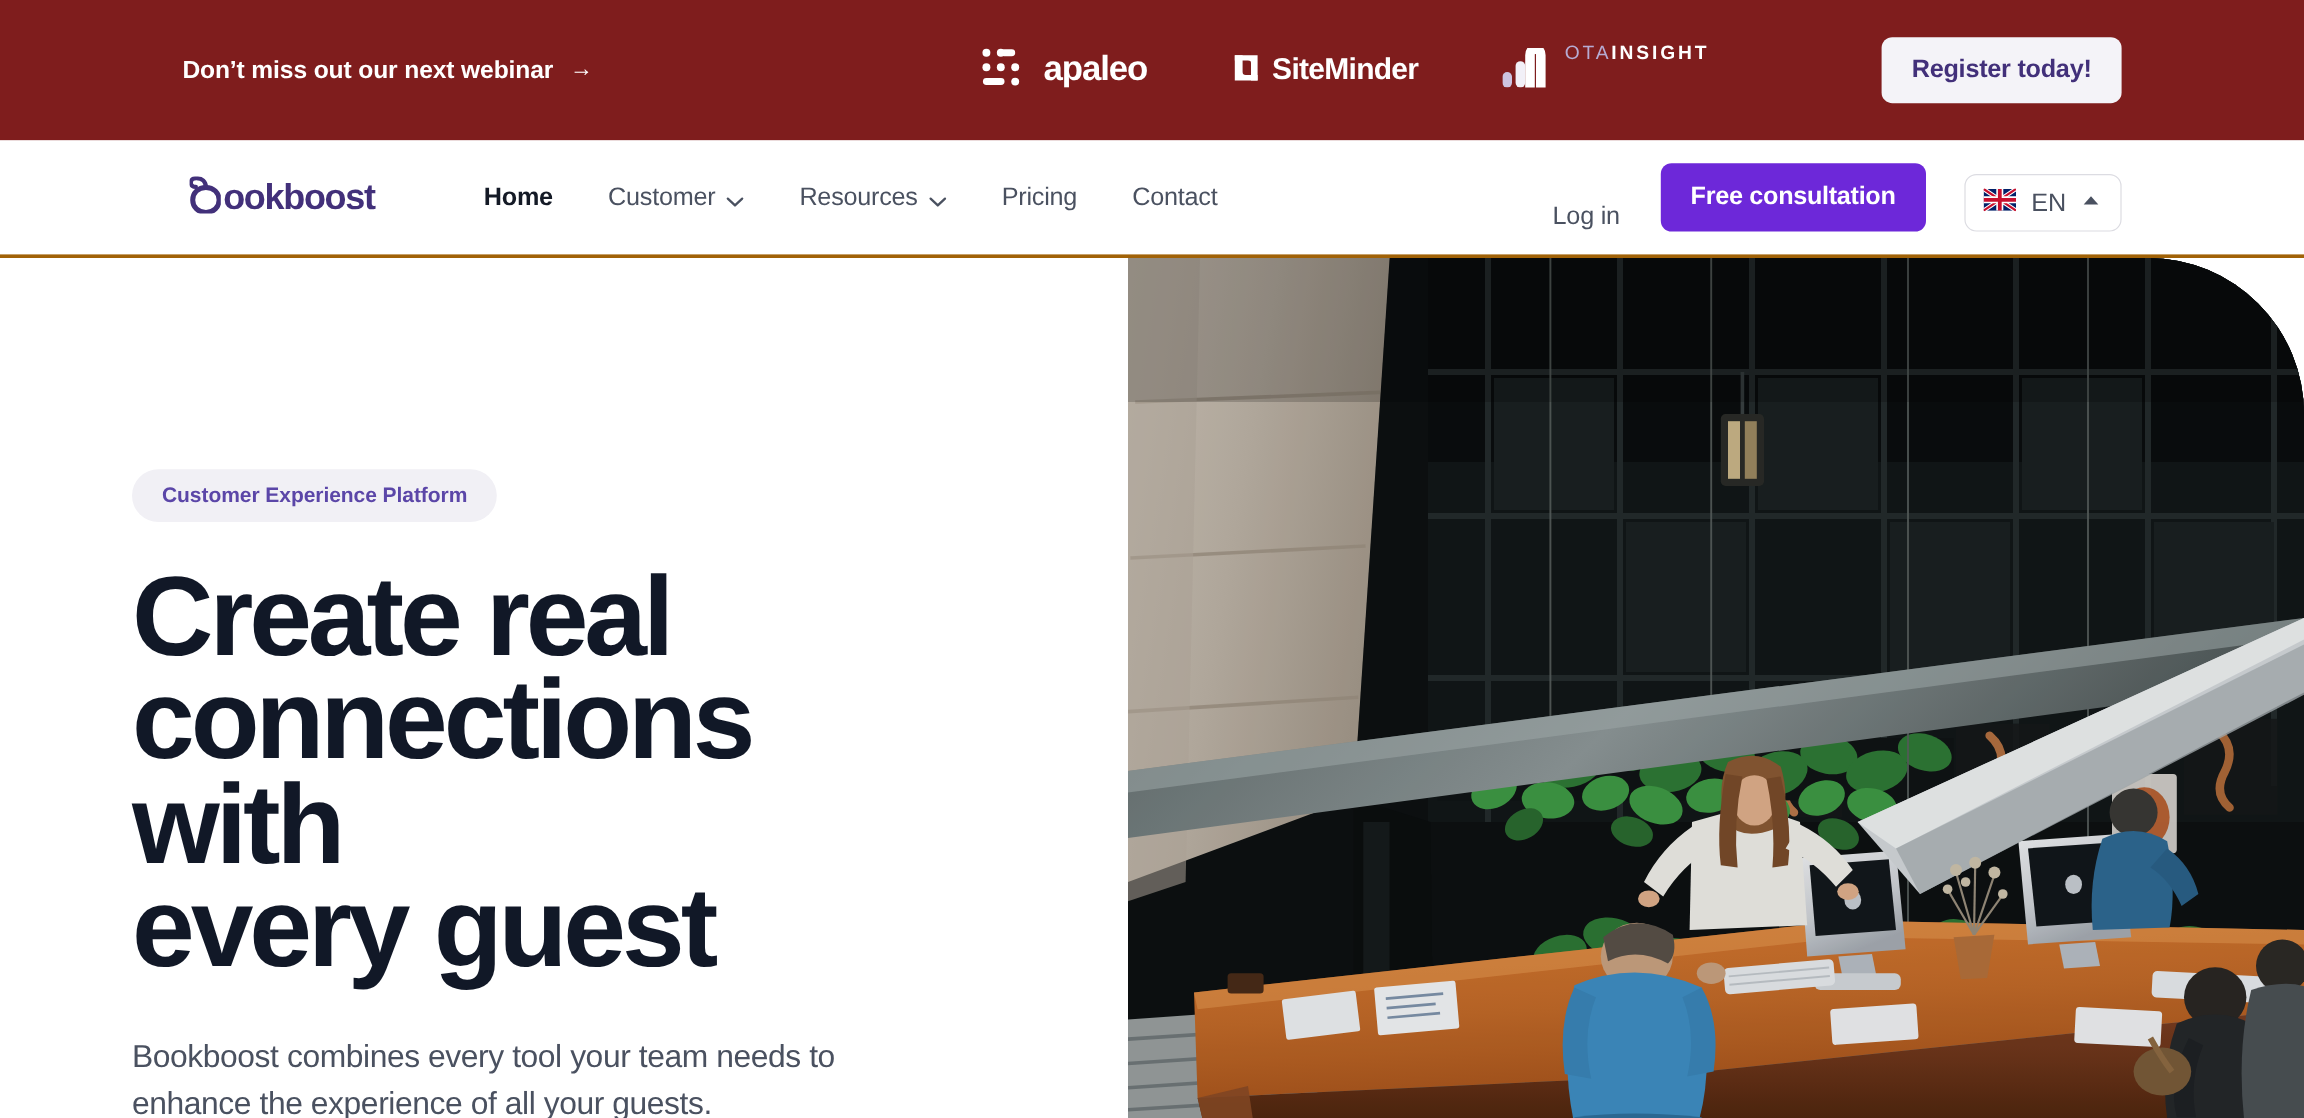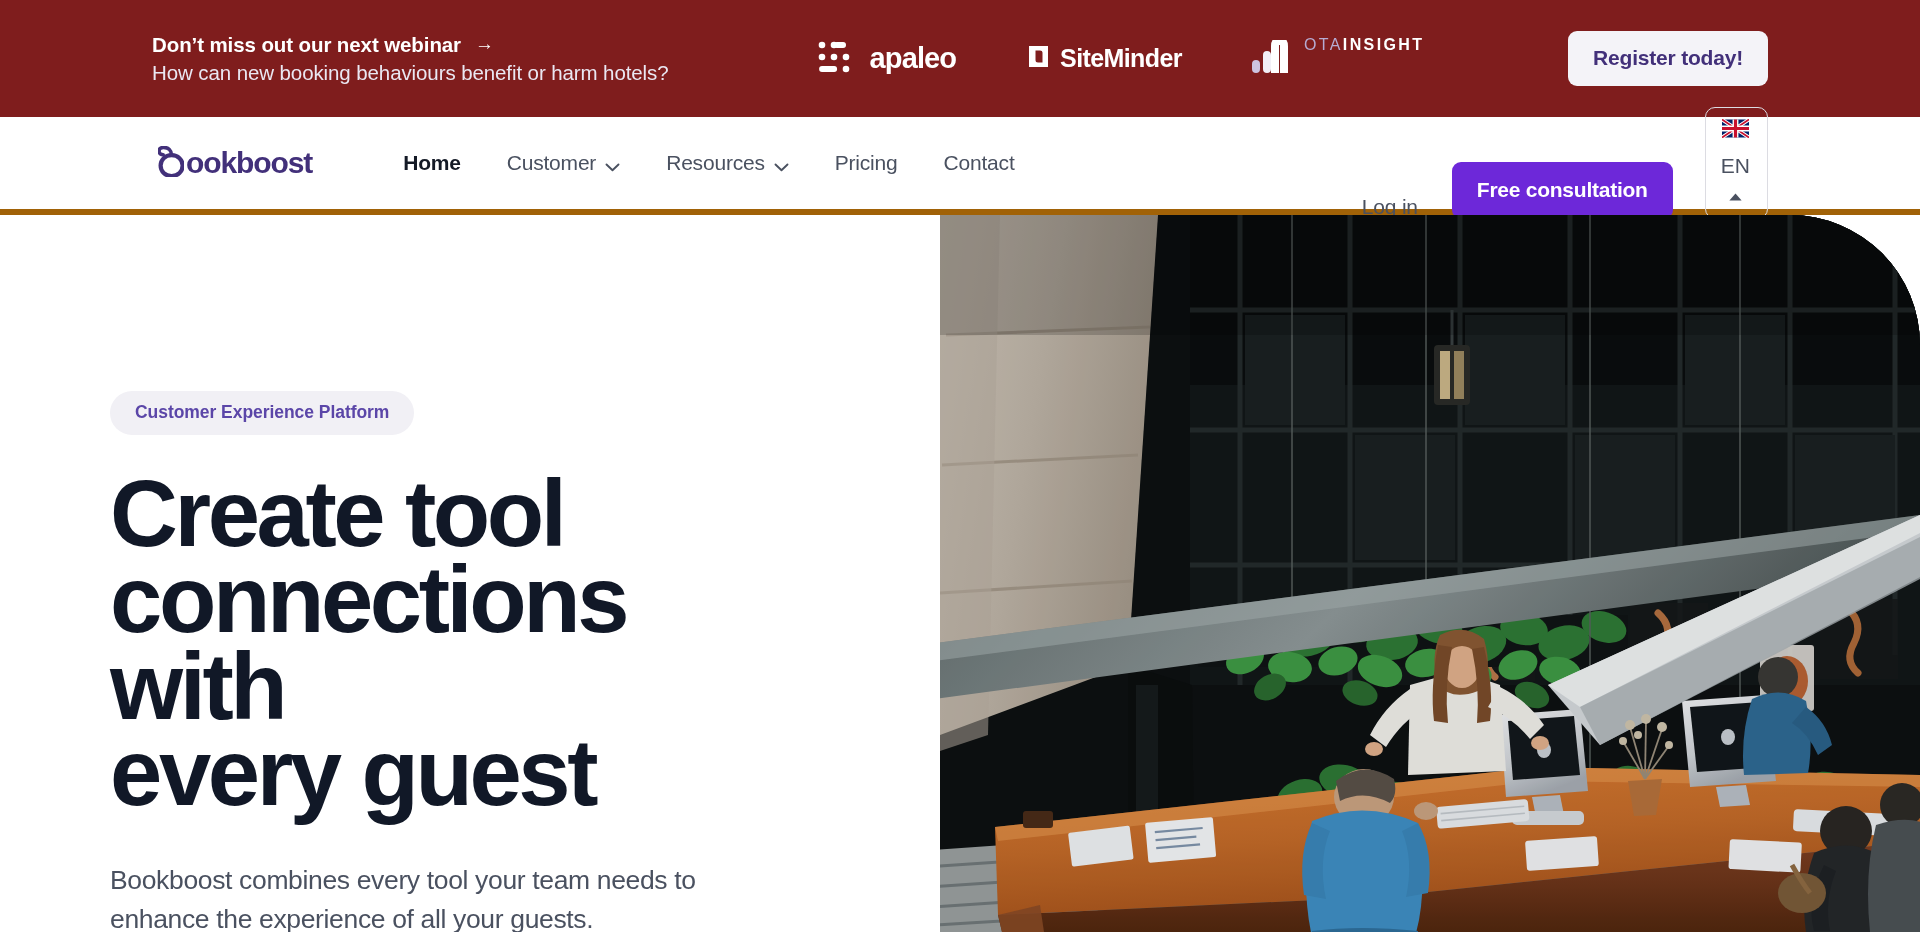--- a/index.html
+++ b/index.html
@@ -110,21 +110,21 @@
     padding:15px 25px 16px;
     cursor:pointer;
     white-space:nowrap;
   }
 
   
   .navbar{
     position:relative;
     height:98px;
     background:#ffffff;
-    border-bottom:6px solid #a16207;
+    border-bottom:3px solid #a16207;
     display:flex;
     align-items:center;
     width:100%;
   }
   .brand{
     margin-left:158px;
     display:flex;
     align-items:center;
     gap:2px;
     cursor:pointer;
@@ -188,21 +188,20 @@
   }
   .lang-pill{
     margin-left:32px;
     display:flex;
     align-items:center;
     gap:13px;
     border:1.5px solid #dcdce2;
     border-radius:10px;
     padding:11px 17px 11px 15px;
     cursor:pointer;
-    flex-direction:column;
   }
   .flag-uk{ display:block; border-radius:1px; }
   .lang-code{
     font-size:21px;
     color:#4a5160;
     letter-spacing:0.1px;
     line-height:1;
   }
   .caret-up{ display:block; transform:translateY(-1px); }
 
@@ -264,21 +263,20 @@
 </head>
 <body>
 
 <div class="promo-banner">
 
   <div class="promo-text">
     <div class="promo-line1">
       <span>Don’t miss out our next webinar</span>
       <span class="promo-arrow">→</span>
     </div>
-    <div class="promo-line2">How can new booking behaviours benefit or harm hotels?</div>
   </div>
 
   <div class="promo-logos">
 
     <div class="logo-apaleo">
       <span class="apaleo-dots">
         <svg width="33" height="32" viewBox="0 0 33 32" fill="#ffffff">
           <circle cx="4" cy="4" r="3.3"></circle>
             <circle cx="16" cy="4" r="3.3"></circle>
           <rect x="16" y="1.1" width="12" height="5.8" rx="2.9"></rect>
@@ -383,21 +381,21 @@
     </div>
   </div>
 </nav>
 
 <section class="hero">
 
   <div class="hero-copy">
     <div class="hero-badge">Customer Experience Platform</div>
 
     <h1 class="hero-title">
-      <span>Create tool</span><br>
+      <span>Create real</span><br>
       <span>connections with</span><br>
       <span>every guest</span>
     </h1>
 
     <p class="hero-sub">Bookboost combines every tool your team needs to enhance the experience of all your guests.</p>
 
     
   </div>
 
   <div class="hero-image">

